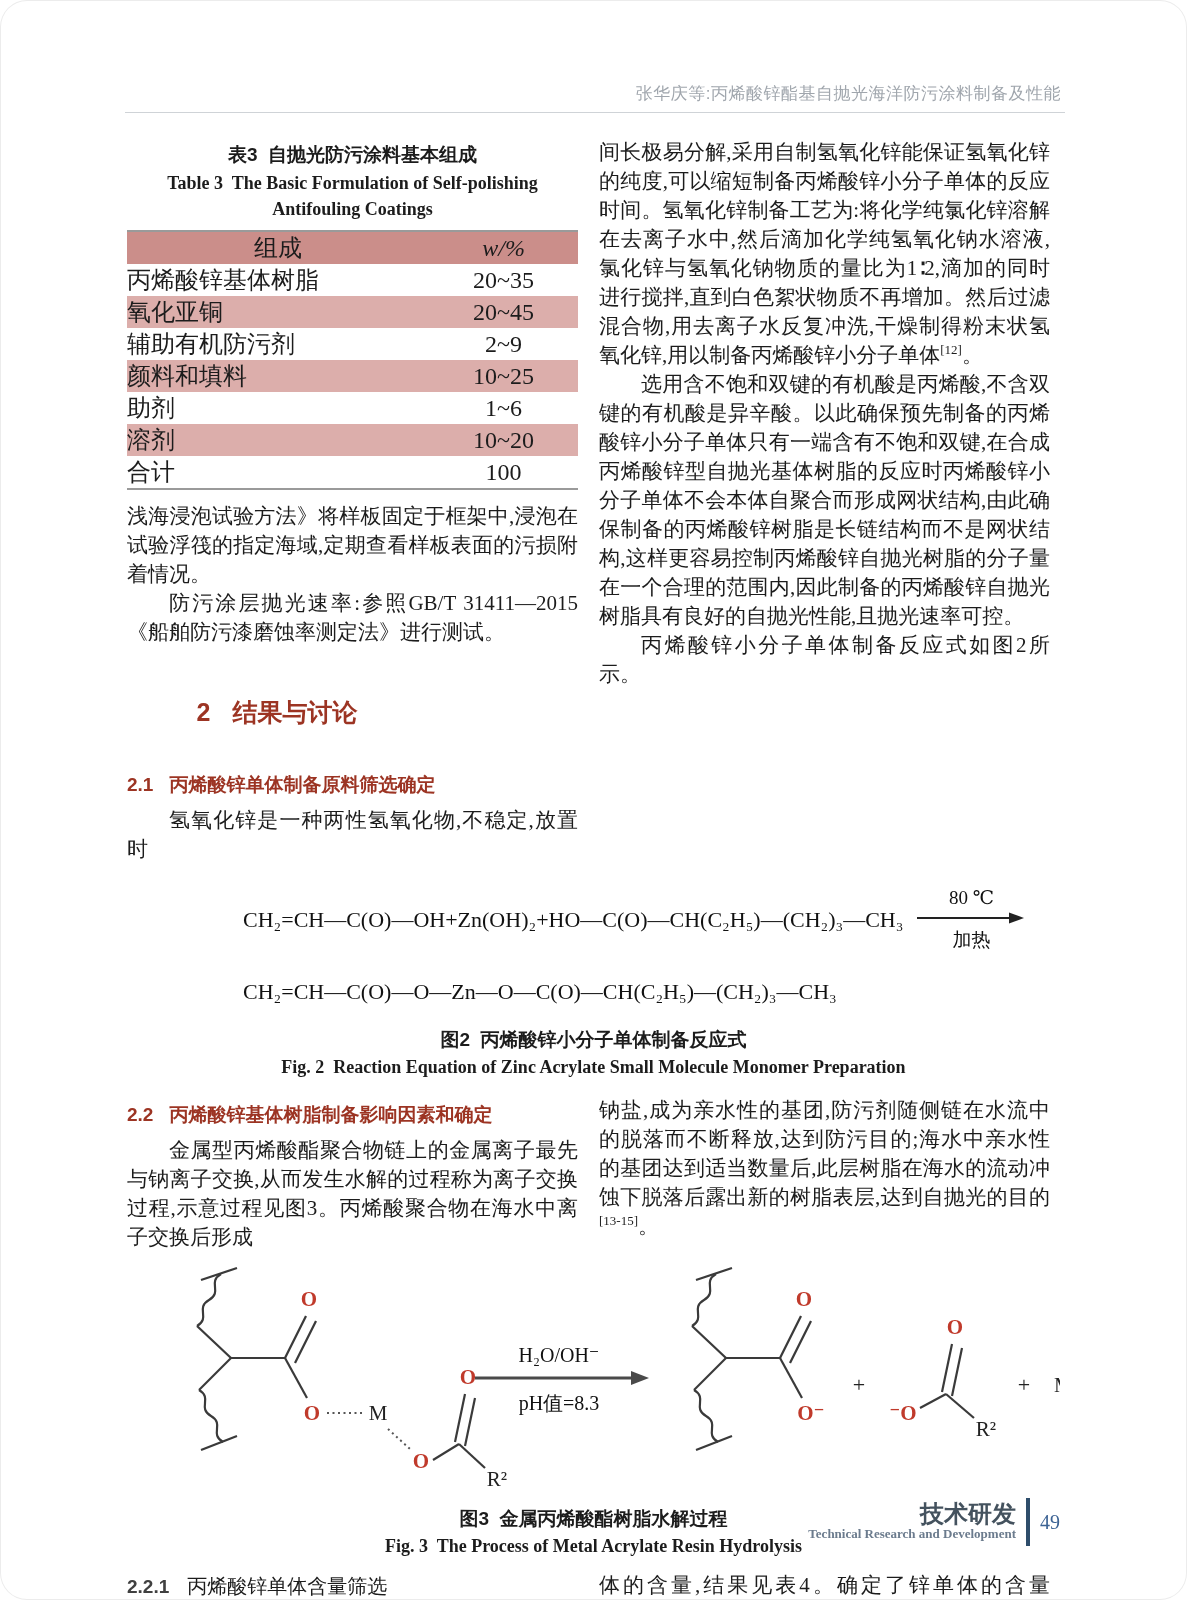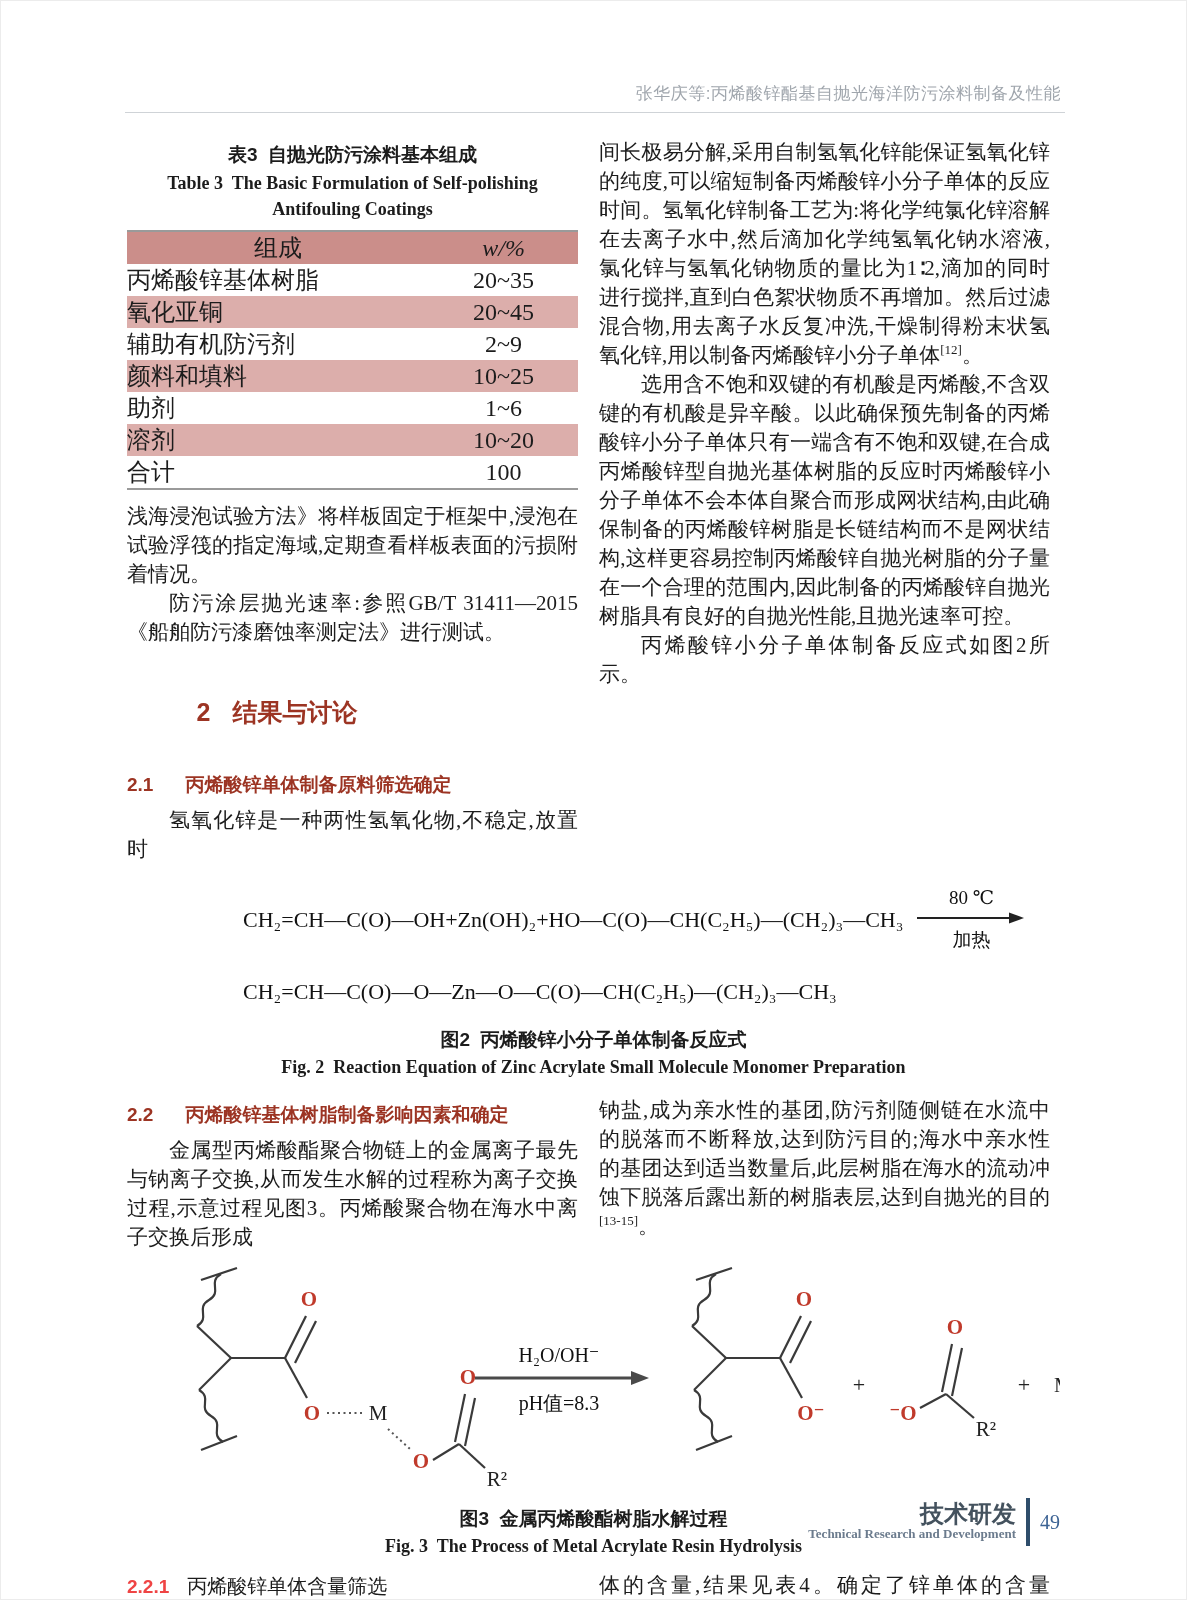--- a/index.html
+++ b/index.html
@@ -1,19 +1,20 @@
 <!DOCTYPE html>
 <html><head>
 <meta charset="utf-8">
 <style>
   html,body{margin:0;padding:0;background:#ffffff;}
   .page{
     position:relative;width:1187px;height:1600px;background:#fff;overflow:hidden;
     font-family:"Liberation Serif","DejaVu Serif",serif;color:#1c1c1c;
     box-shadow:inset 0 0 0 1px #ececec;
+    border-radius:27px;
   }
   
   .running-head{position:absolute;top:82px;right:126px;font-size:17px;color:#a0a6ad;
     font-family:"Liberation Sans","DejaVu Sans",sans-serif;letter-spacing:.5px;}
   .head-rule{position:absolute;top:112px;left:125px;right:122px;height:1px;background:#cfd3d7;}
   
   .content{position:absolute;left:127px;top:138px;width:933px;}
   .cols{display:flex;gap:21px;}
   .col{width:451px;}
   p{margin:0;font-size:21px;line-height:29px;text-align:justify;}
@@ -33,23 +34,23 @@
   .c-name{text-align:left;padding-left:34px;width:67%;}
   th.c-name{text-align:center;padding-left:0;}
   .c-val{text-align:center;width:33%;}
   .wpct{font-style:italic;font-family:"Liberation Serif","DejaVu Serif",serif;}
   
   .h-sec{font-family:"Liberation Sans","DejaVu Sans",sans-serif;color:#9c3423;font-weight:700;
     font-size:25px;margin:20px 0 14px;white-space:pre-wrap;}
   .h-sec .num{margin-right:22px;}
   .h-sub{font-family:"Liberation Sans","DejaVu Sans",sans-serif;color:#9c3423;font-weight:700;
     font-size:19px;margin:6px 0 8px;}
-  .h-sub .num{margin-right:32px;}
+  .h-sub .num{margin-right:16px;}
   .h-sub3{font-size:20px;margin:2px 0 6px;}
-  .h-sub3 .num{color:#ef4444;font-family:"Liberation Sans","DejaVu Sans",sans-serif;margin-right:18px;font-size:19px;}
+  .h-sub3 .num{color:#404040;font-family:"Liberation Sans","DejaVu Sans",sans-serif;margin-right:18px;font-size:19px;}
   .h-sub3 .ttl{color:#1c1c1c;font-weight:400;}
   
   .fig2{margin-top:22px;}
   .eq{font-family:"Liberation Serif","DejaVu Serif",serif;font-size:22px;color:#111;}
   .eq-line1{display:flex;align-items:center;padding-left:116px;}
   .eq-arrow{display:inline-flex;flex-direction:column;align-items:center;margin-left:14px;}
   .eq-arrow .top{font-size:19px;font-family:"Liberation Serif","DejaVu Serif",serif;margin-bottom:2px;}
   .eq-arrow .bot{font-size:19px;margin-top:2px;}
   .eq-line2{padding-left:116px;margin-top:26px;}
   .fig-caption-cn{font-size:19px;font-weight:700;text-align:center;white-space:pre-wrap;

